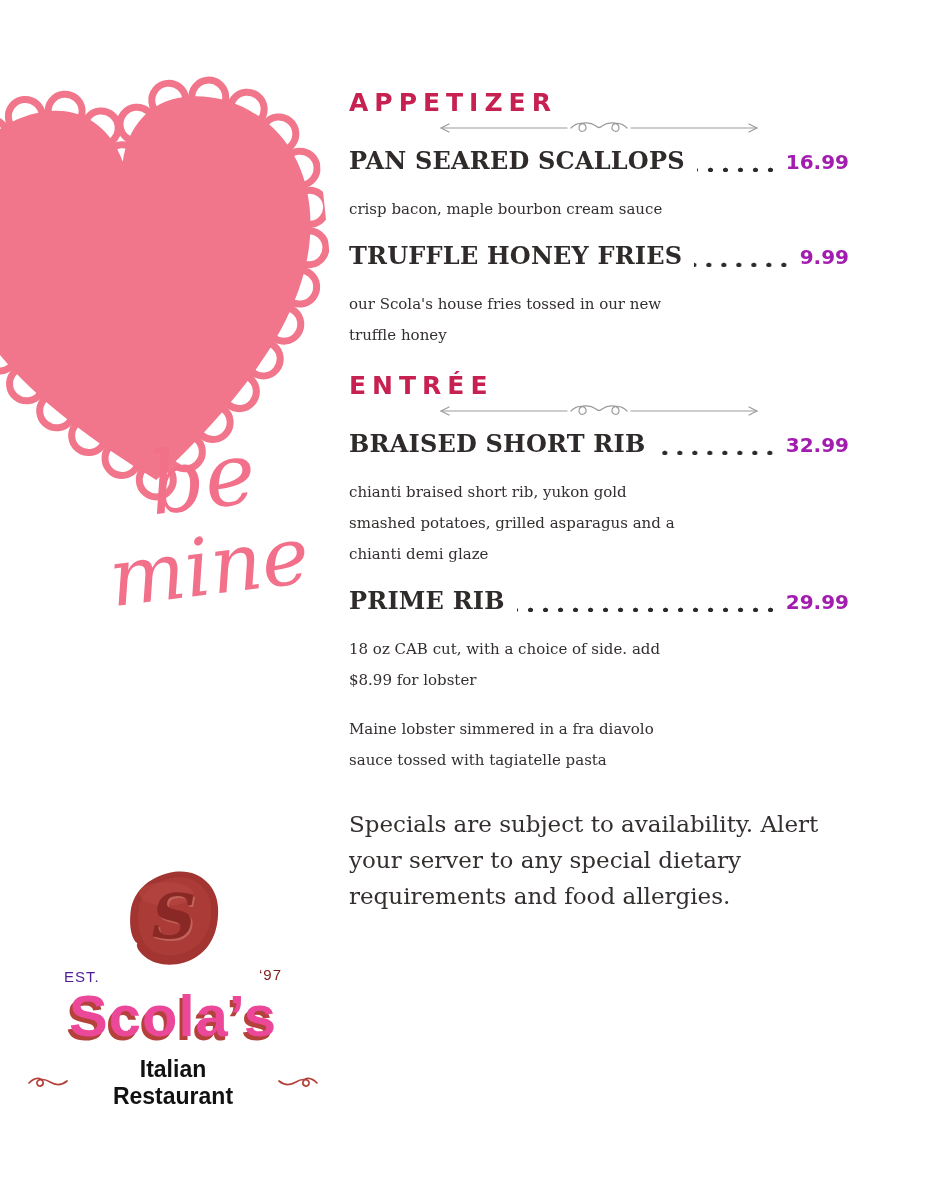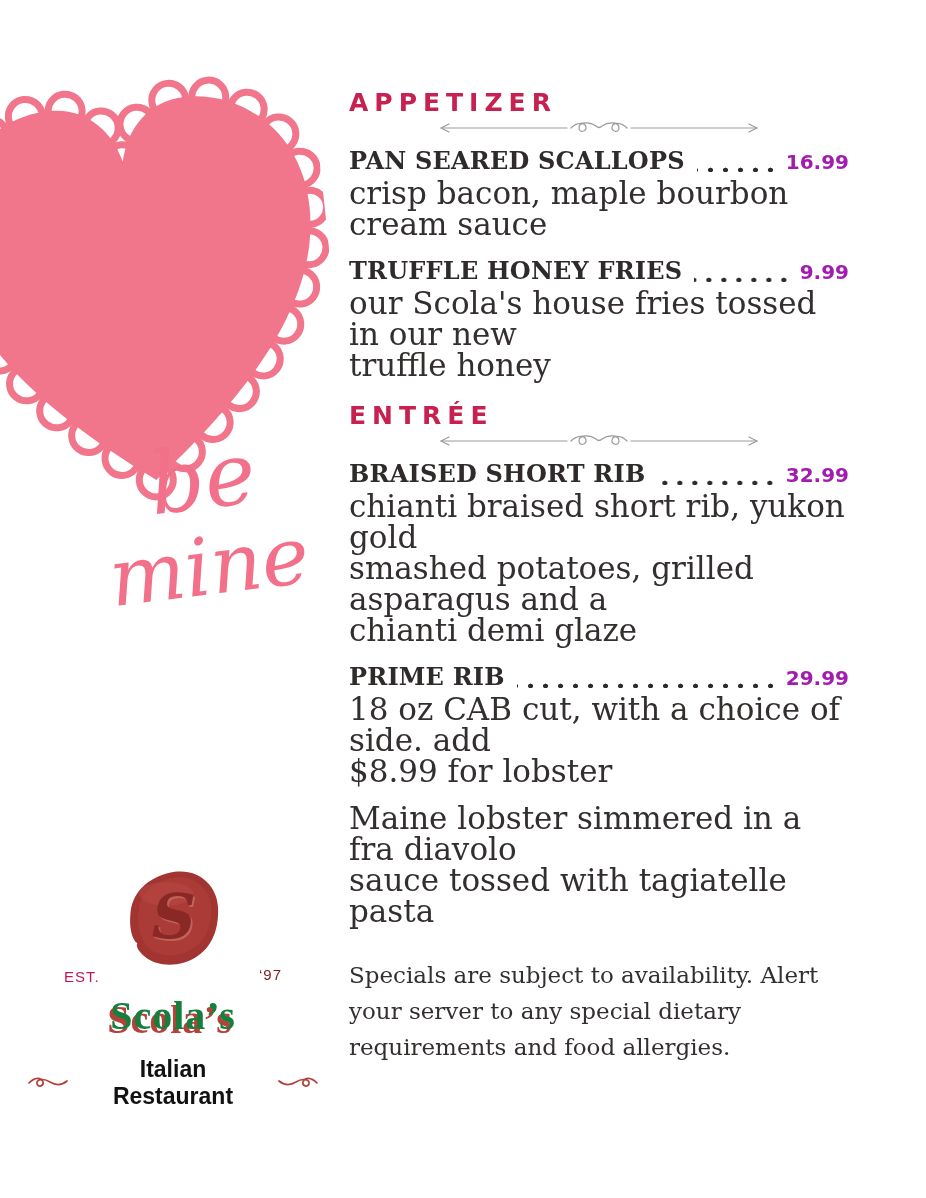--- a/index.html
+++ b/index.html
@@ -17,25 +17,25 @@
   .be-mine{position:absolute;left:86px;top:436px;width:244px;text-align:center;
            transform:rotate(-7deg);color:#f2708a;font-style:italic;
            font-family:"DejaVu Serif",serif;}
   .be-line1{font-size:86px;line-height:84px;}
   .be-line2{font-size:80px;line-height:94px;margin-left:-8px;}
 
   
   .logo{position:absolute;left:28px;top:864px;width:290px;text-align:center;}
   .seal{display:block;margin:0 auto;}
   .logo-est{position:absolute;left:36px;top:104px;font-family:"Liberation Sans",sans-serif;
-            font-size:15px;letter-spacing:1px;color:#be185d;}
+            font-size:15px;letter-spacing:1px;color:#4c1d95;}
   .logo-year{position:absolute;right:36px;top:102px;font-family:"Liberation Sans",sans-serif;
              font-size:15px;letter-spacing:1px;color:#7f1d1d;}
-  .logo-name{margin-top:4px;font-family:Liberation Serif, serif;font-weight:bold;
-             font-size:40px;line-height:64px;color:#15803d;letter-spacing:1px;
+  .logo-name{margin-top:4px;font-family:Liberation Sans, sans-serif;font-weight:bold;
+             font-size:58px;line-height:64px;color:#ec4899;letter-spacing:1px;
              text-shadow:-3px 4px 0 #b5413b;}
   .tagline-row{display:flex;align-items:center;justify-content:center;gap:16px;margin-top:8px;}
   .tagline{font-family:"Liberation Sans",sans-serif;font-weight:bold;font-size:23px;color:#111;}
   .flourish{flex:0 0 auto;}
   .flourish.flip{transform:scaleX(-1);}
 
   
   .menu-col{position:absolute;left:349px;top:88px;width:500px;}
   .section-title{text-align:left;font-family:"DejaVu Sans",sans-serif;font-weight:bold;
                  font-size:25px;line-height:30px;letter-spacing:6px;color:#c62150;margin:0 0 2px;}
@@ -43,21 +43,21 @@
   .section--entree{margin-top:20px;}
   .mi{margin-bottom:16px;}
   .mi-row{display:flex;align-items:baseline;}
   .mi-name{font-family:"DejaVu Serif",serif;font-weight:bold;font-size:24px;
            line-height:30px;white-space:nowrap;letter-spacing:0.2px;}
   .mi-dots{flex:1 1 auto;height:6px;align-self:flex-end;margin:0 8px 4px 12px;
            background-image:radial-gradient(circle,#2e2b2a 2.2px,transparent 2.7px);
            background-size:15px 6px;background-repeat:repeat-x;background-position:right 1px;}
   .mi-price{font-family:"DejaVu Sans",sans-serif;font-weight:bold;font-size:20px;
             white-space:nowrap;color:#a21caf;}
-  .mi-desc{font-size:31px;line-height:31px;white-space:pre-line;margin-top:2px;color:#332f2e;}
+  .mi-desc{font-size:15px;line-height:31px;white-space:pre-line;margin-top:18px;color:#332f2e;}
   .footer-note{margin-top:30px;text-align:left;font-size:23px;line-height:36px;
                white-space:pre-line;color:#332f2e;}
 </style>
 </head>
 <body>
 
 <div class="page">
 
   <div class="heart-wrap">
     <svg viewBox="0 0 392 432" xmlns="http://www.w3.org/2000/svg" aria-hidden="true">

